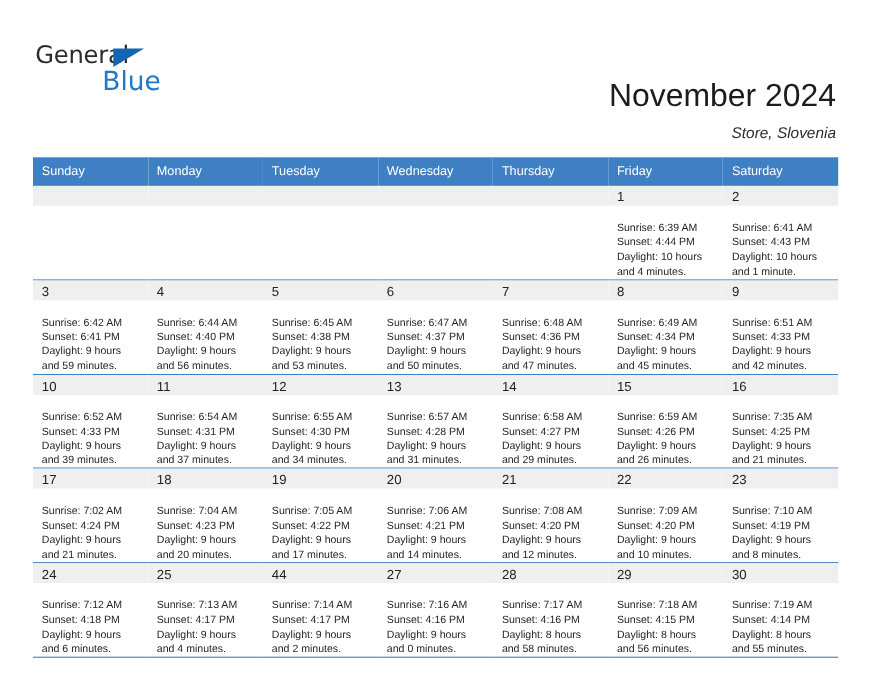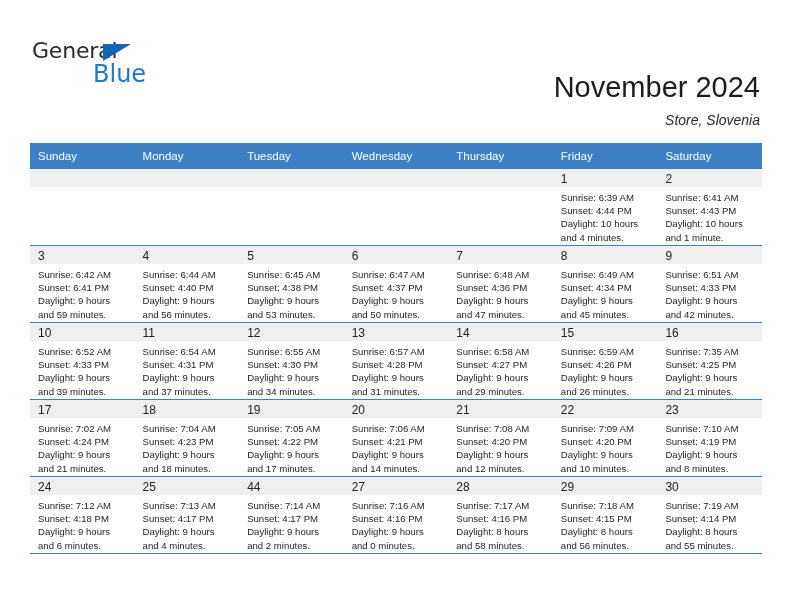--- a/index.html
+++ b/index.html
@@ -127,21 +127,21 @@
     padding: 2px 0 0 8px;
     box-sizing: border-box;
     font-size: 12px;
     color: #222222;
     line-height: 16px;
   }
   td.empty .daynum-band {
     background: #efefef;
   }
   .cell-lines {
-    padding: 4px 6px 0 8px;
+    padding: 14px 6px 0 8px;
     font-size: 9.6px;
     line-height: 13.2px;
     color: #1f1f1f;
   }
   .cell-lines div {
     white-space: nowrap;
   }
 </style>
 </head>
 <body>
@@ -397,21 +397,21 @@
               </div>
             </div>
           </td>
           <td>
             <div class="cell-inner">
               <div class="daynum-band">18</div>
               <div class="cell-lines">
                 <div>Sunrise: 7:04 AM</div>
                 <div>Sunset: 4:23 PM</div>
                 <div>Daylight: 9 hours</div>
-                <div>and 18 minutes.</div>
+                <div>and 20 minutes.</div>
               </div>
             </div>
           </td>
           <td>
             <div class="cell-inner">
               <div class="daynum-band">19</div>
               <div class="cell-lines">
                 <div>Sunrise: 7:05 AM</div>
                 <div>Sunset: 4:22 PM</div>
                 <div>Daylight: 9 hours</div>

